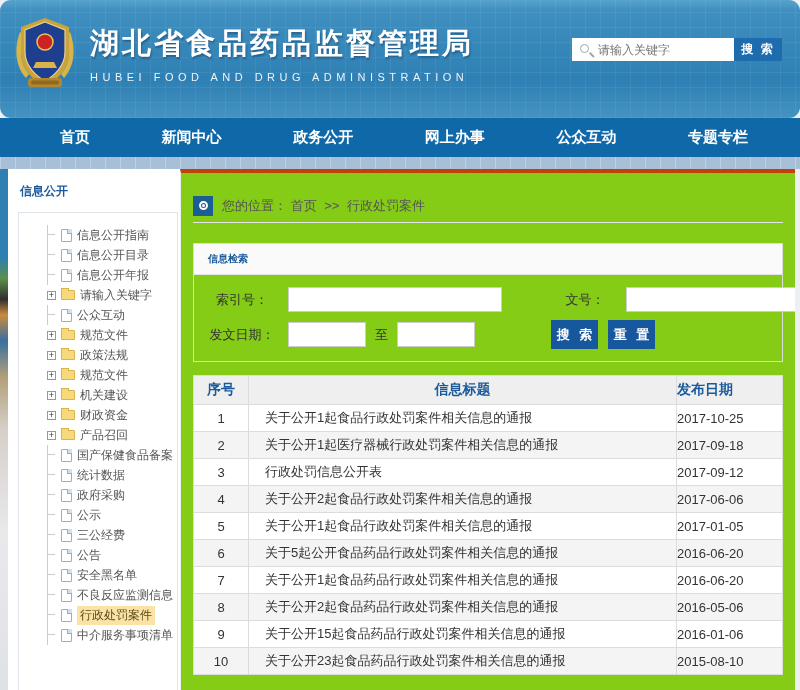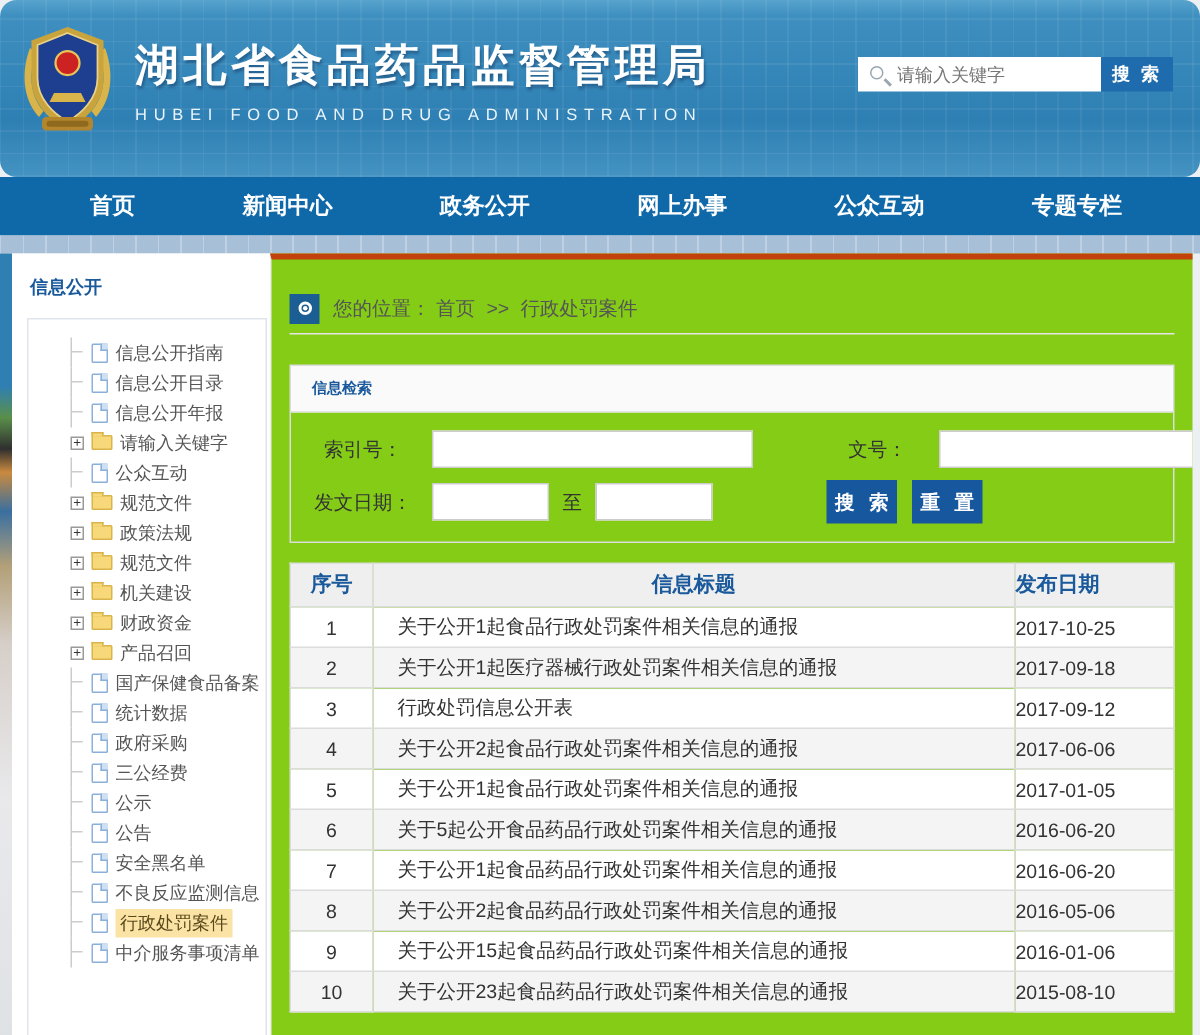--- a/index.html
+++ b/index.html
@@ -276,29 +276,29 @@
             <span class="icon-doc"></span>
 
             <span class="tree-label">政府采购</span>
           </li>
 
           <li class="tree-item doc">
 
             <span class="connector"></span>
             <span class="icon-doc"></span>
 
+            <span class="tree-label">公示</span>
+          </li>
+
+          <li class="tree-item doc">
+
+            <span class="connector"></span>
+            <span class="icon-doc"></span>
+
             <span class="tree-label">三公经费</span>
-          </li>
-
-          <li class="tree-item doc">
-
-            <span class="connector"></span>
-            <span class="icon-doc"></span>
-
-            <span class="tree-label">公示</span>
           </li>
 
           <li class="tree-item doc">
 
             <span class="connector"></span>
             <span class="icon-doc"></span>
 
             <span class="tree-label">公告</span>
           </li>
 

